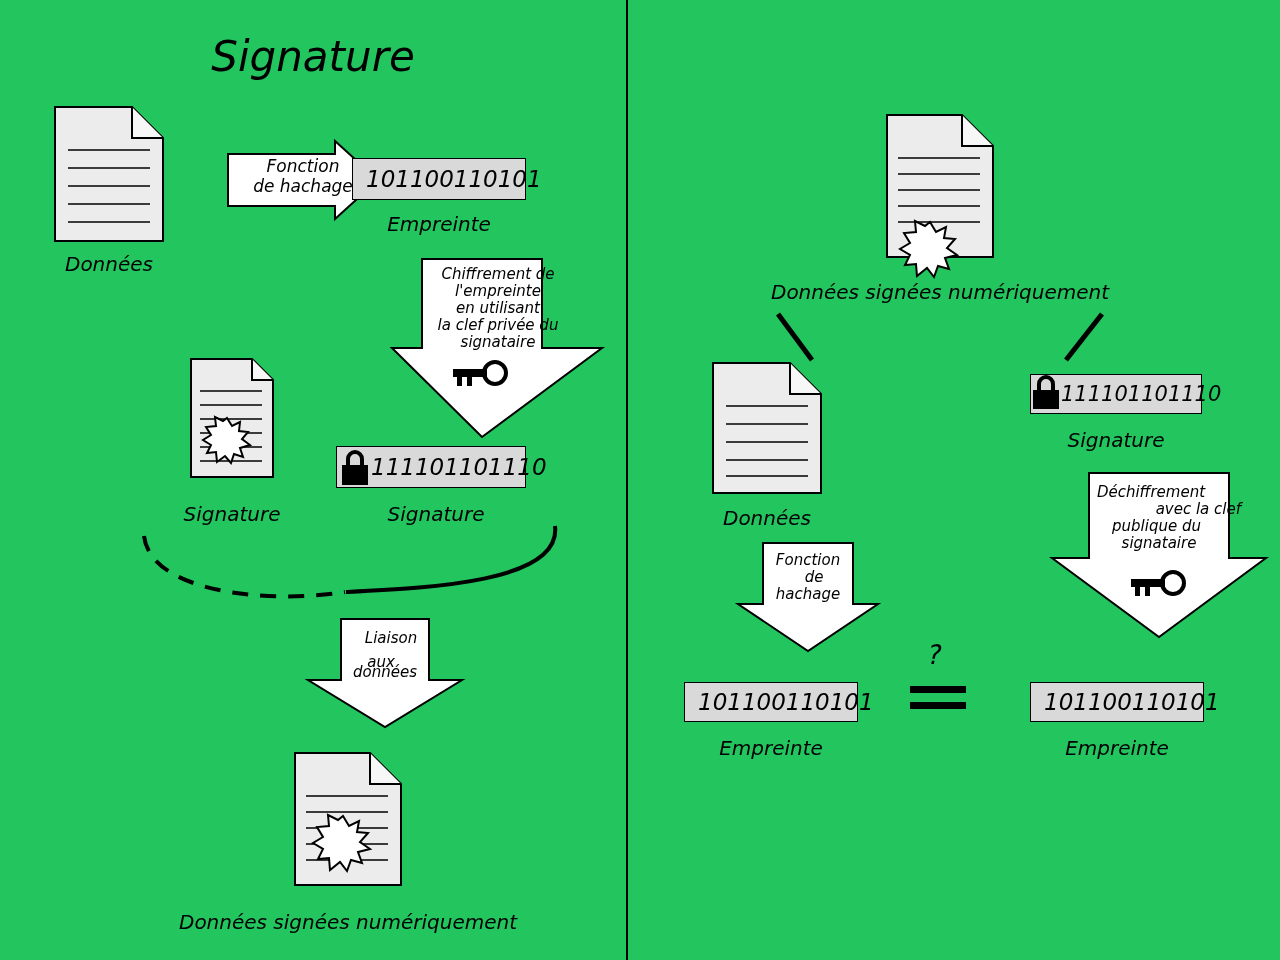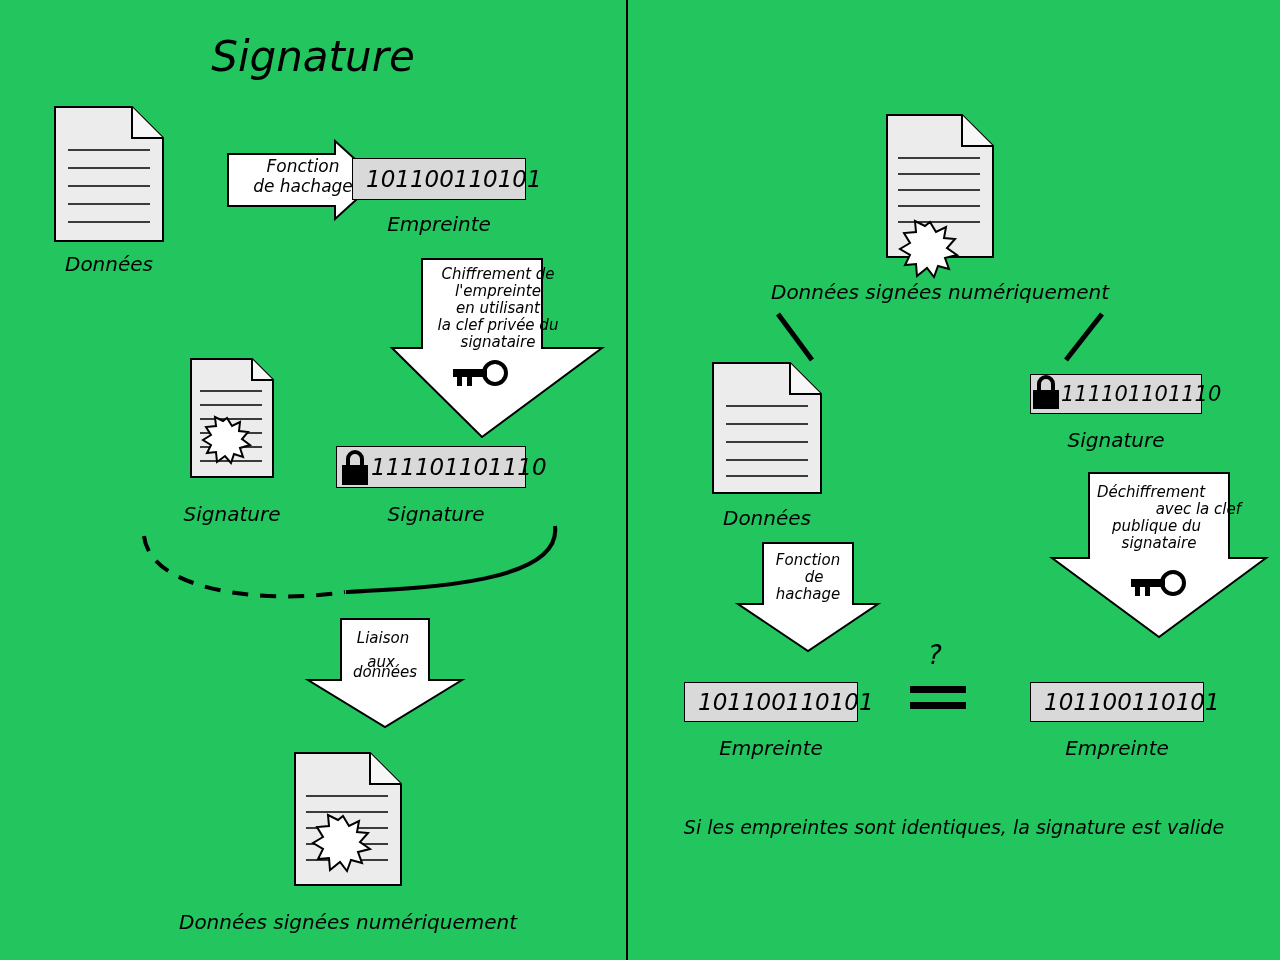--- a/index.html
+++ b/index.html
@@ -172,21 +172,21 @@
 
   <svg style="position:absolute; left:130px; top:520px;" width="460" height="100" viewBox="0 0 460 100">
     <path d="M14,16 C20,70 130,85 215,72" fill="none" stroke="#000" stroke-width="4" stroke-dasharray="16,12" stroke-linecap="butt"></path>
     <path d="M425,6 C432,62 300,68 216,72" fill="none" stroke="#000" stroke-width="4"></path>
   </svg>
 
   <div class="arrowbox" style="left:268px; top:618px;">
     <svg width="156" height="110" viewBox="0 0 156 110">
       <path d="M34,1 H122 V62 H155 L78,109 L1,62 H34 Z" fill="#ffffff" stroke="#000" stroke-width="2"></path>
     </svg>
-    <div class="txt" style="top:12px; width:88px; left:32px;">Liaison</div>
+    <div class="txt" style="top:12px; width:88px; left:40px;">Liaison</div>
     <div class="txt" style="top:36px; width:80px; left:34px;">aux</div>
     <div class="txt" style="top:46px; width:88px; left:34px;">données</div>
   </div>
 
   <div class="doc" style="left:294px; top:752px;">
     <svg width="108" height="134" viewBox="0 0 108 134">
       <path d="M1,1 H76 L107,32 V133 H1 Z" fill="#ececec" stroke="#000" stroke-width="2"></path>
       <path d="M76,1 L76,32 L107,32" fill="#f7f7f7" stroke="#000" stroke-width="2"></path>
       <g stroke="#000" stroke-width="1.5">
         <line x1="12" y1="44" x2="94" y2="44"></line>
@@ -273,15 +273,14 @@
 
   <div class="hashbox" style="left:1030px; top:682px; width:174px; height:40px;">101100110101</div>
   <div class="label" style="left:1030px; top:736px; width:174px;">Empreinte</div>
 
   <div class="qmark" style="left:928px; top:640px;">?</div>
   <div class="eq" style="left:910px; top:686px;">
     <div class="bar"></div>
     <div class="bar"></div>
   </div>
 
-  <div class="footnote" style="left:654px; top:816px; width:600px; text-align:center;">Si les empreintes sont identiques, la signature est valide</div>
 
 </div>
 
 </body></html>

